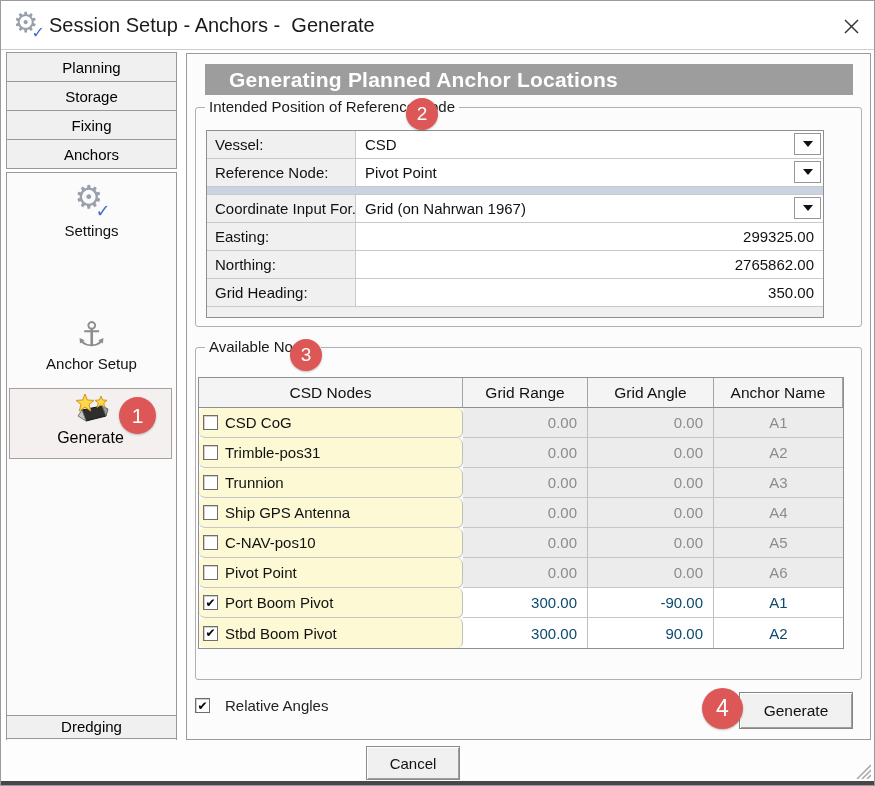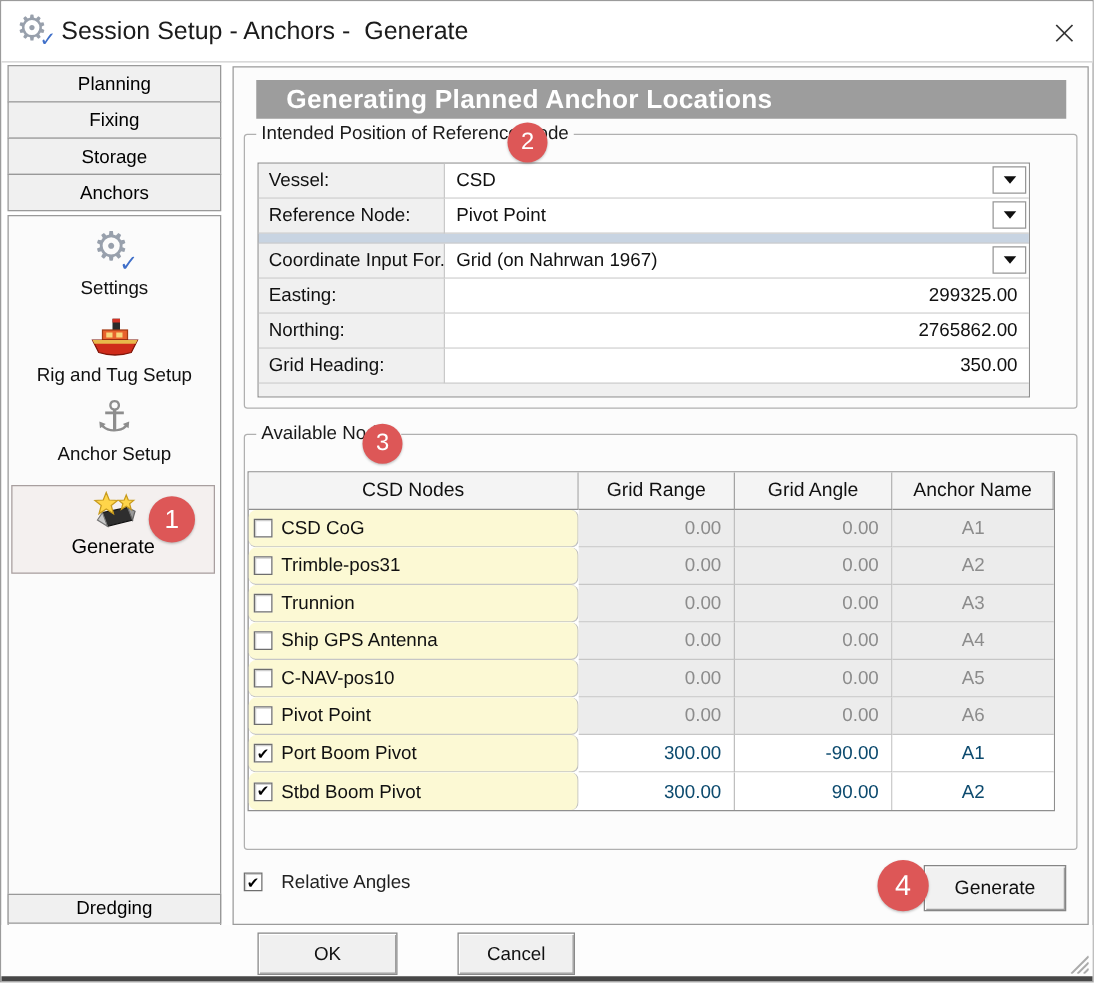--- a/index.html
+++ b/index.html
@@ -101,48 +101,34 @@
     <div id="close-btn">
       <svg width="15" height="15" viewBox="0 0 15 15">
           <line x1="1" y1="1" x2="14" y2="14" stroke="#333" stroke-width="1.4"></line>
           <line x1="14" y1="1" x2="1" y2="14" stroke="#333" stroke-width="1.4"></line>
         </svg>
     </div>
   </div>
 
   <div id="sidebar-tabs">
     <div class="side-tab">Planning</div>
+    <div class="side-tab">Storage</div>
     <div class="side-tab">Fixing</div>
-    <div class="side-tab">Storage</div>
     <div class="side-tab">Anchors</div>
   </div>
 
   <div id="sidebar-panel">
 
     <div class="side-item" id="item-settings">
       <span class="icon-slot">
         <span class="gear-wrap"><span class="gear-glyph" style="font-size:32px; color:#98a0ac;">⚙</span><span class="gear-check" style="font-size:18px;">✓</span></span>
       </span>
       <span class="item-label">Settings</span>
     </div>
 
-    <div class="side-item" id="item-rig">
-      <span class="icon-slot">
-        <svg width="44" height="38" viewBox="0 0 44 38" style="display:inline-block">
-          <rect x="20" y="3" width="6" height="11" fill="#2a2a2a"></rect>
-          <rect x="20" y="3" width="6" height="3" fill="#d33225"></rect>
-          <rect x="12" y="12" width="20" height="8" fill="#e8632e" stroke="#a33a14" stroke-width="1"></rect>
-          <rect x="15" y="14" width="5" height="4" fill="#f8d67a"></rect>
-          <rect x="23" y="14" width="5" height="4" fill="#f8d67a"></rect>
-          <path d="M4 20 L40 20 L35 30 Q22 34 9 30 Z" fill="#cf2b1a" stroke="#7e1408" stroke-width="1"></path>
-          <path d="M4 20 L40 20 L38.5 23 L5.5 23 Z" fill="#e8b84b"></path>
-        </svg>
-      </span>
-      <span class="item-label">Rig and Tug Setup</span>
-    </div>
 
     <div class="side-item" id="item-anchor">
       <span class="icon-slot">
         <span class="anchor-glyph">⚓</span>
       </span>
       <span class="item-label">Anchor Setup</span>
     </div>
 
     <div id="generate-box">
       <span class="icon-slot">
@@ -303,21 +289,20 @@
     <div id="relative-angles">
       <span class="cb" id="ra-cb">✔</span>
       <span class="ra-label">Relative Angles</span>
     </div>
 
     <span class="badge" style="left:515px; top:634px; width:41px; height:41px; font-size:23px;">4</span>
     <div id="generate-btn">Generate</div>
   </div>
 
   <div id="footer">
-    <div class="dlg-btn" id="ok-btn">OK</div>
     <div class="dlg-btn" id="cancel-btn">Cancel</div>
   </div>
 
   <svg id="resize-grip" width="20" height="20" viewBox="0 0 20 20">
     <line x1="6" y1="20" x2="20" y2="6" stroke="#ababab" stroke-width="1.6"></line>
     <line x1="11" y1="20" x2="20" y2="11" stroke="#ababab" stroke-width="1.6"></line>
     <line x1="16" y1="20" x2="20" y2="16" stroke="#ababab" stroke-width="1.6"></line>
   </svg>
 
   <div id="bottom-edge"></div>

